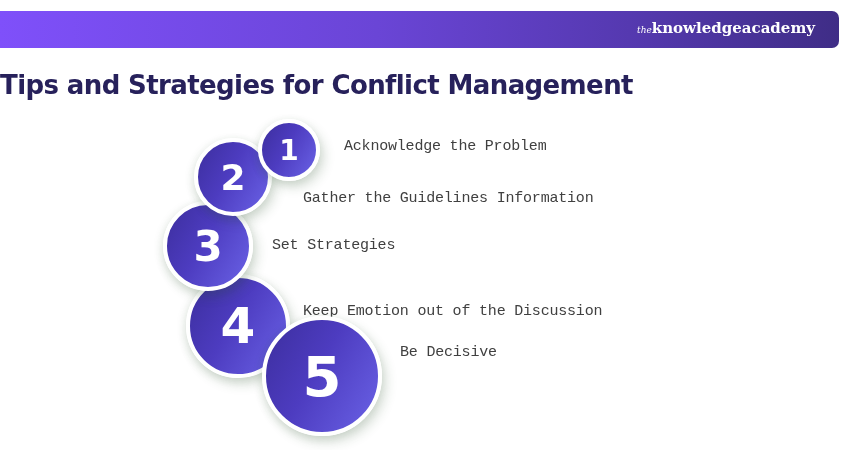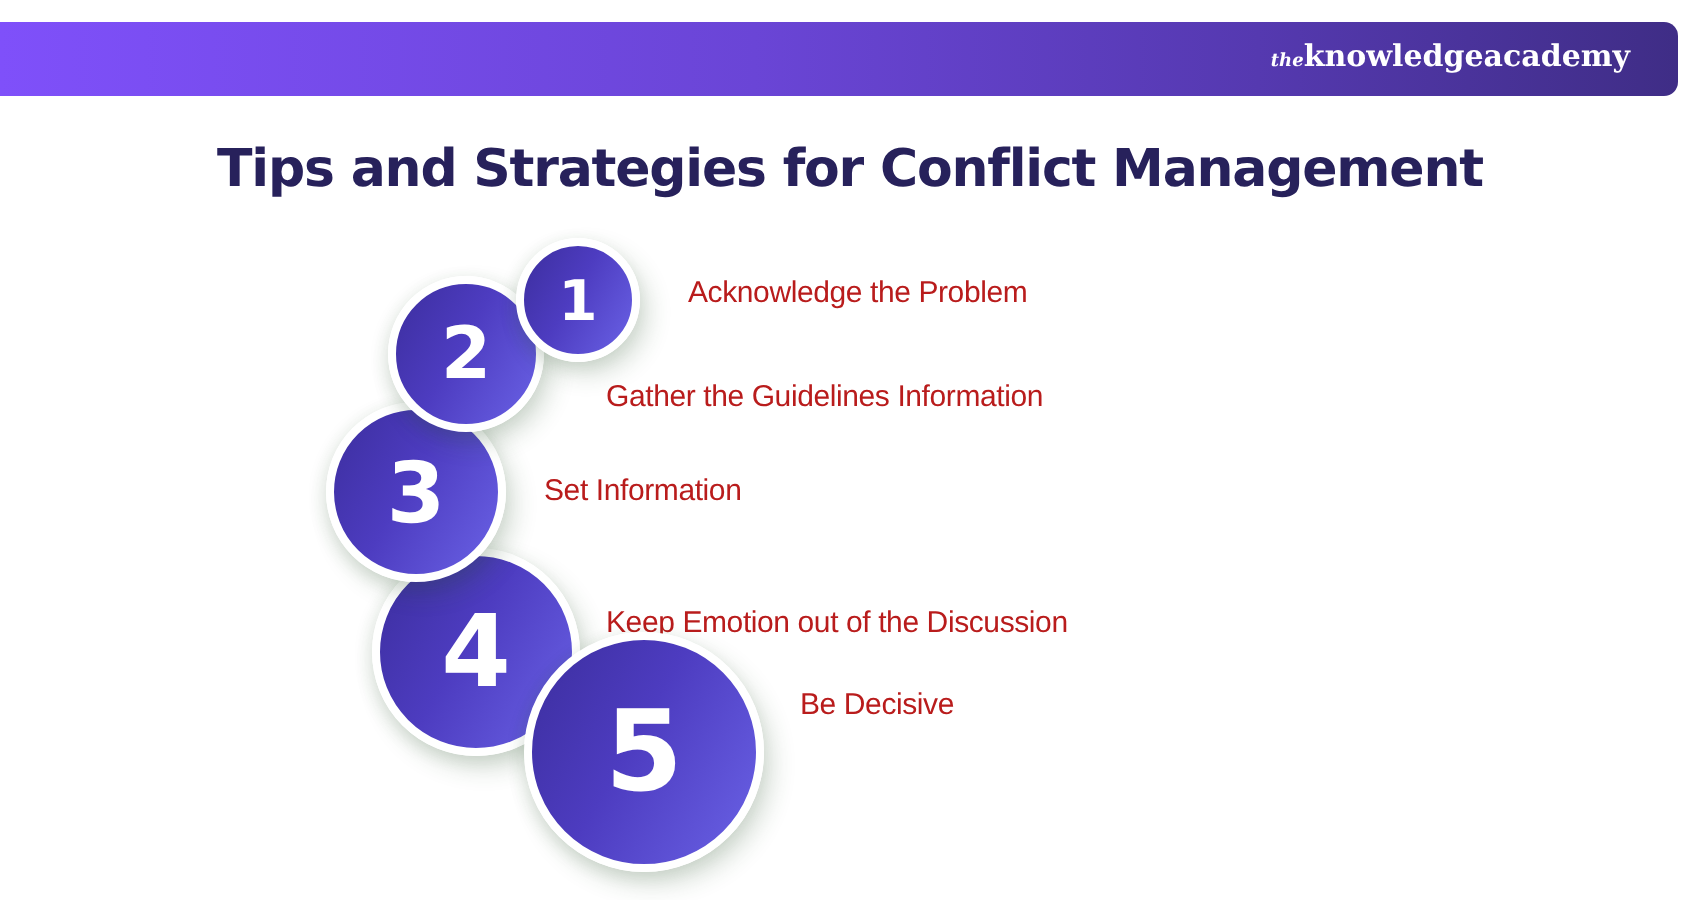--- a/index.html
+++ b/index.html
@@ -9,48 +9,48 @@
   .banner {
     position: absolute; left: 0; top: 11px; width: 839px; height: 37px;
     background: linear-gradient(90deg, #7f50fa 0%, #6a45d6 45%, #5539b0 75%, #3f2d86 100%);
     border-radius: 0 7px 7px 0;
   }
   .logo {
     position: absolute; right: 24px; top: 8px;
     font-family: "DejaVu Serif", "Liberation Serif", serif;
     color: #ffffff; font-size: 15px; letter-spacing: 0px; white-space: nowrap;
   }
-  .logo .the { font-style: italic; font-size: 9px; font-weight: bold; }
+  .logo .the { font-style: italic; font-size: 9px; }
   .logo .kn { font-weight: bold; }
   .logo .ac { font-weight: bold; }
 
   .title {
-    position: absolute; left: 0; top: 70px; width: 850px; text-align: center;
+    position: absolute; left: 0; top: 70px; width: 850px; text-align: left;
     font-family: "DejaVu Sans", "Liberation Sans", sans-serif;
     font-weight: bold; font-size: 26px; color: #27215b; letter-spacing: -0.6px;
   }
 
   .circle {
     position: absolute; border-radius: 50%;
     background: linear-gradient(120deg, #3c2e9e 0%, #4d3cc0 45%, #6a62e6 100%);
     border: 4px solid #ffffff;
     box-shadow: 4px 6px 12px rgba(40, 80, 40, 0.20), -2px 2px 8px rgba(40,80,40,0.10);
     display: flex; align-items: center; justify-content: center;
     color: #ffffff; font-weight: bold; font-family: "DejaVu Sans", "Liberation Sans", sans-serif;
   }
   .c1 { left: 258px; top: 119px; width: 62px; height: 62px; font-size: 28px; z-index: 5; }
   .c2 { left: 194px; top: 138px; width: 78px; height: 78px; font-size: 36px; z-index: 4; }
   .c3 { left: 163px; top: 201px; width: 90px; height: 90px; font-size: 42px; z-index: 3; }
   .c4 { left: 186px; top: 274px; width: 104px; height: 104px; font-size: 50px; z-index: 2; }
   .c5 { left: 262px; top: 316px; width: 120px; height: 120px; font-size: 56px; z-index: 6; }
 
   .label {
     position: absolute; white-space: nowrap;
-    font-family: Liberation Sans, sans-serif;
-    font-size: 15px; color: #b91c1c; letter-spacing: -0.2px;
+    font-family: Liberation Mono, monospace;
+    font-size: 15px; color: #404040; letter-spacing: -0.2px;
   }
   .l1 { left: 344px; top: 138px; }
   .l2 { left: 303px; top: 190px; }
   .l3 { left: 272px; top: 237px; }
   .l4 { left: 303px; top: 303px; }
   .l5 { left: 400px; top: 344px; }
 </style>
 </head>
 <body>
 
@@ -63,15 +63,15 @@
 <h1 class="title">Tips and Strategies for Conflict Management</h1>
 
 <div class="circle c1">1</div>
 <div class="circle c2">2</div>
 <div class="circle c3">3</div>
 <div class="circle c4">4</div>
 <div class="circle c5">5</div>
 
 <div class="label l1">Acknowledge the Problem</div>
 <div class="label l2">Gather the Guidelines Information</div>
-<div class="label l3">Set Information</div>
+<div class="label l3">Set Strategies</div>
 <div class="label l4">Keep Emotion out of the Discussion</div>
 <div class="label l5">Be Decisive</div>
 
 </body></html>

